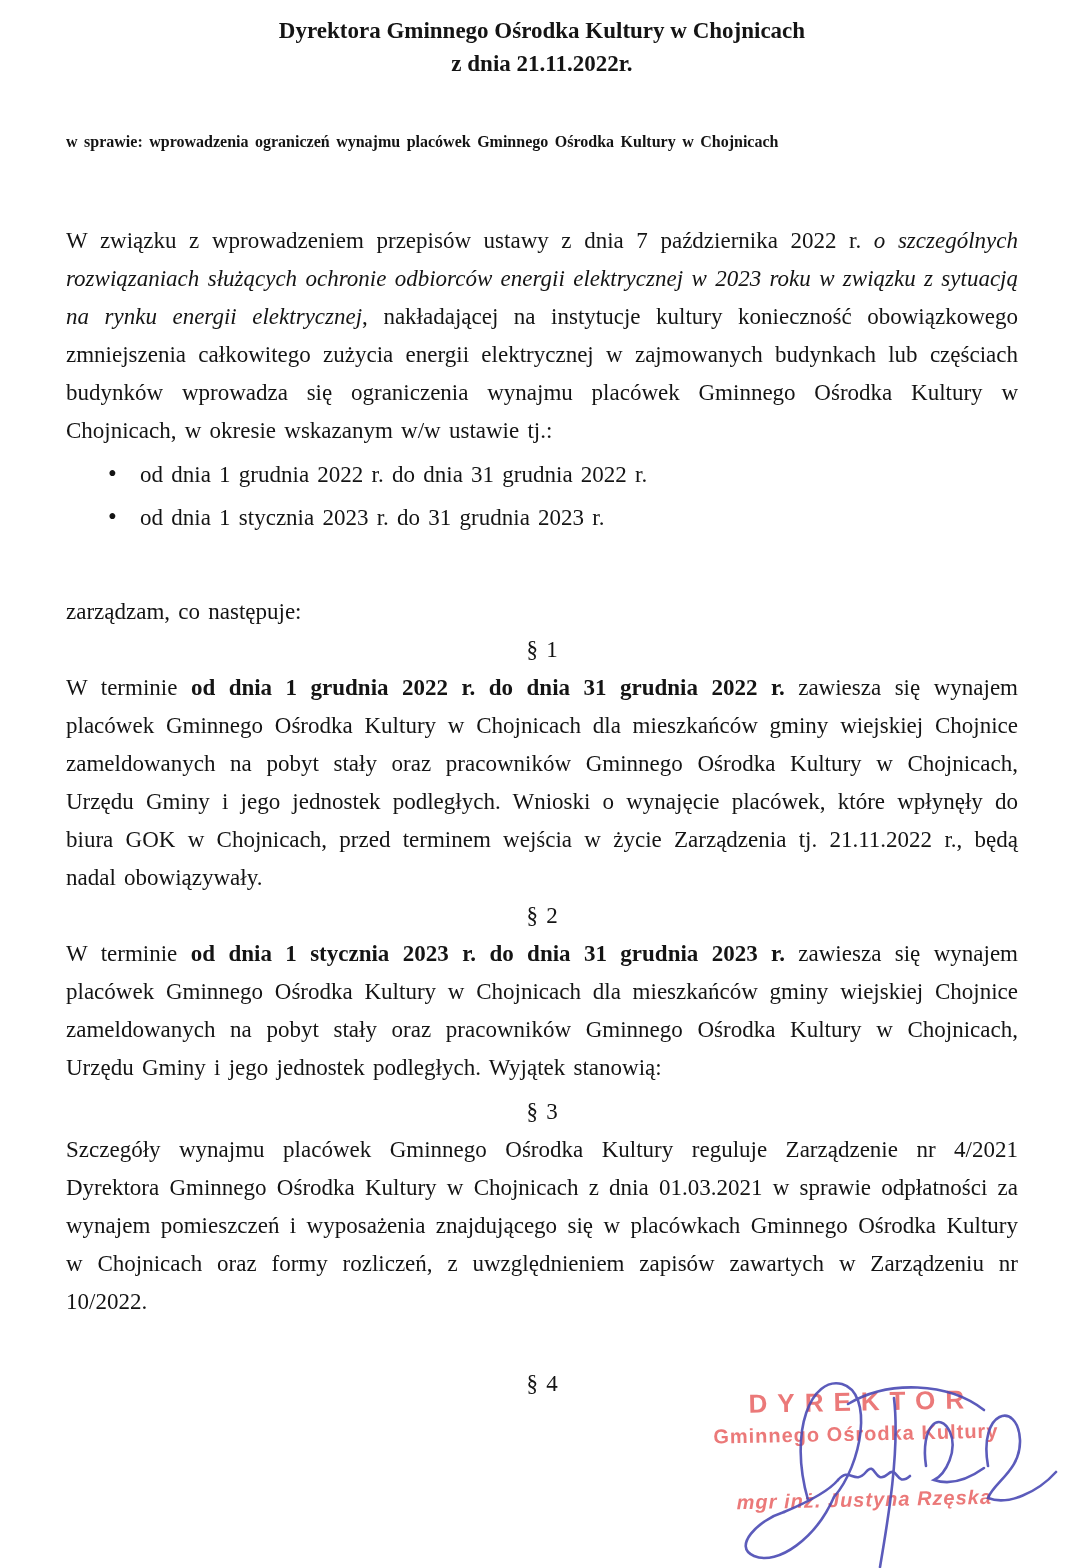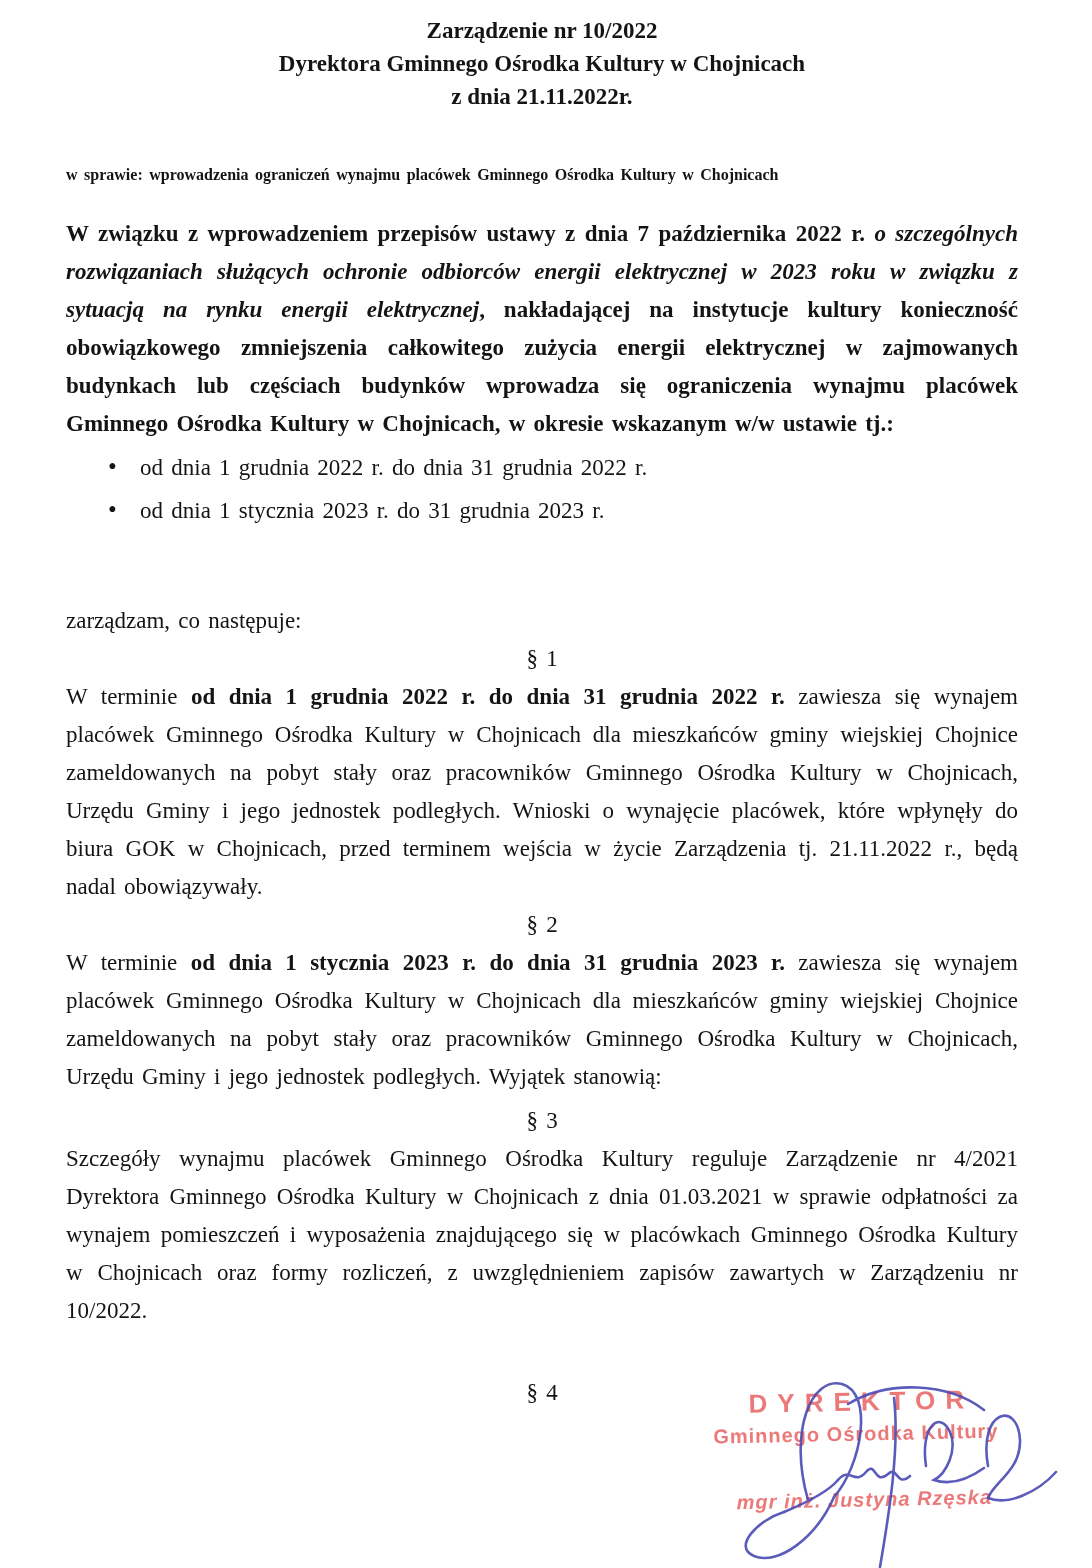--- a/index.html
+++ b/index.html
@@ -5,47 +5,46 @@
   html,body { margin:0; padding:0; background:#e8e8e8; }
   .page {
     position:relative; width:1092px; height:1568px; overflow:hidden;
     background:#ffffff; font-family:"Liberation Serif", serif; color:#141414;
     margin:0 auto;
   }
   .content { position:absolute; left:66px; top:14px; width:952px; }
   .title-block { text-align:center; font-weight:bold; font-size:23px; line-height:33px; }
   .subject { margin:42px 0 0 0; font-weight:bold; font-size:16px; line-height:40px; text-align:justify; word-spacing:2.5px; }
   .para { margin:0; font-size:23px; line-height:38px; text-align:justify; word-spacing:2.5px; }
-  .intro { margin-top:20px;font-weight:bold; }
+  .intro { margin-top:60px; }
   .italic { font-style:italic; }
   .bold { font-weight:bold; }
   ul.bullets { list-style:none; margin:6px 0 0 0; padding:0; font-size:23px; line-height:38px; }
   ul.bullets li { position:relative; padding-left:74px; margin-bottom:5px; text-align:justify; word-spacing:2.5px; }
   ul.bullets li::before { content:"•"; position:absolute; left:42px; top:-1px; font-size:25px; }
-  .ordain { margin-top:72px; text-align:left; }
+  .ordain { margin-top:56px; text-align:left; }
   .sec-head { font-size:23px; line-height:38px; text-align:center; word-spacing:2.5px; }
   .s4gap { margin-top:44px; }
   
   .sig-block { position:absolute; left:688px; top:1370px; width:396px; height:198px; }
   .stamp { position:absolute; left:0; top:0; width:100%; height:100%;
     transform:rotate(-1.2deg); color:rgba(230,92,92,0.82);
     font-family:"Liberation Sans", sans-serif; font-weight:bold; }
   .stamp-l1 { position:absolute; left:62px; top:16px; font-size:26px; letter-spacing:10px; }
   .stamp-l2 { position:absolute; left:26px; top:52px; font-size:20px; letter-spacing:1px; }
   .stamp-l3 { position:absolute; left:48px; top:118px; font-size:20px; font-style:italic; letter-spacing:1px; }
   svg.sig { position:absolute; left:0; top:0; }
 </style>
 </head>
 <body>
 
 <div class="page">
   <div class="content">
 
     <div class="title-block">
-      <div>Zarządzenie nr 10/2022</div>
       <div>Dyrektora Gminnego Ośrodka Kultury w Chojnicach</div>
       <div>z dnia 21.11.2022r.</div>
     </div>
 
     <p class="subject">w sprawie: wprowadzenia ograniczeń wynajmu placówek Gminnego Ośrodka Kultury w Chojnicach</p>
 
     <p class="para intro"><span>W związku z wprowadzeniem przepisów ustawy z dnia 7 października 2022 r. </span><span class="italic">o szczególnych rozwiązaniach służących ochronie odbiorców energii elektrycznej w 2023 roku w związku z sytuacją na rynku energii elektrycznej</span><span>, nakładającej na instytucje kultury konieczność obowiązkowego zmniejszenia całkowitego zużycia energii elektrycznej w zajmowanych budynkach lub częściach budynków wprowadza się ograniczenia wynajmu placówek Gminnego Ośrodka Kultury w Chojnicach, w okresie wskazanym w/w ustawie tj.:</span></p>
 
     <ul class="bullets">
       <li>od dnia 1 grudnia 2022 r. do dnia 31 grudnia 2022 r.</li>

